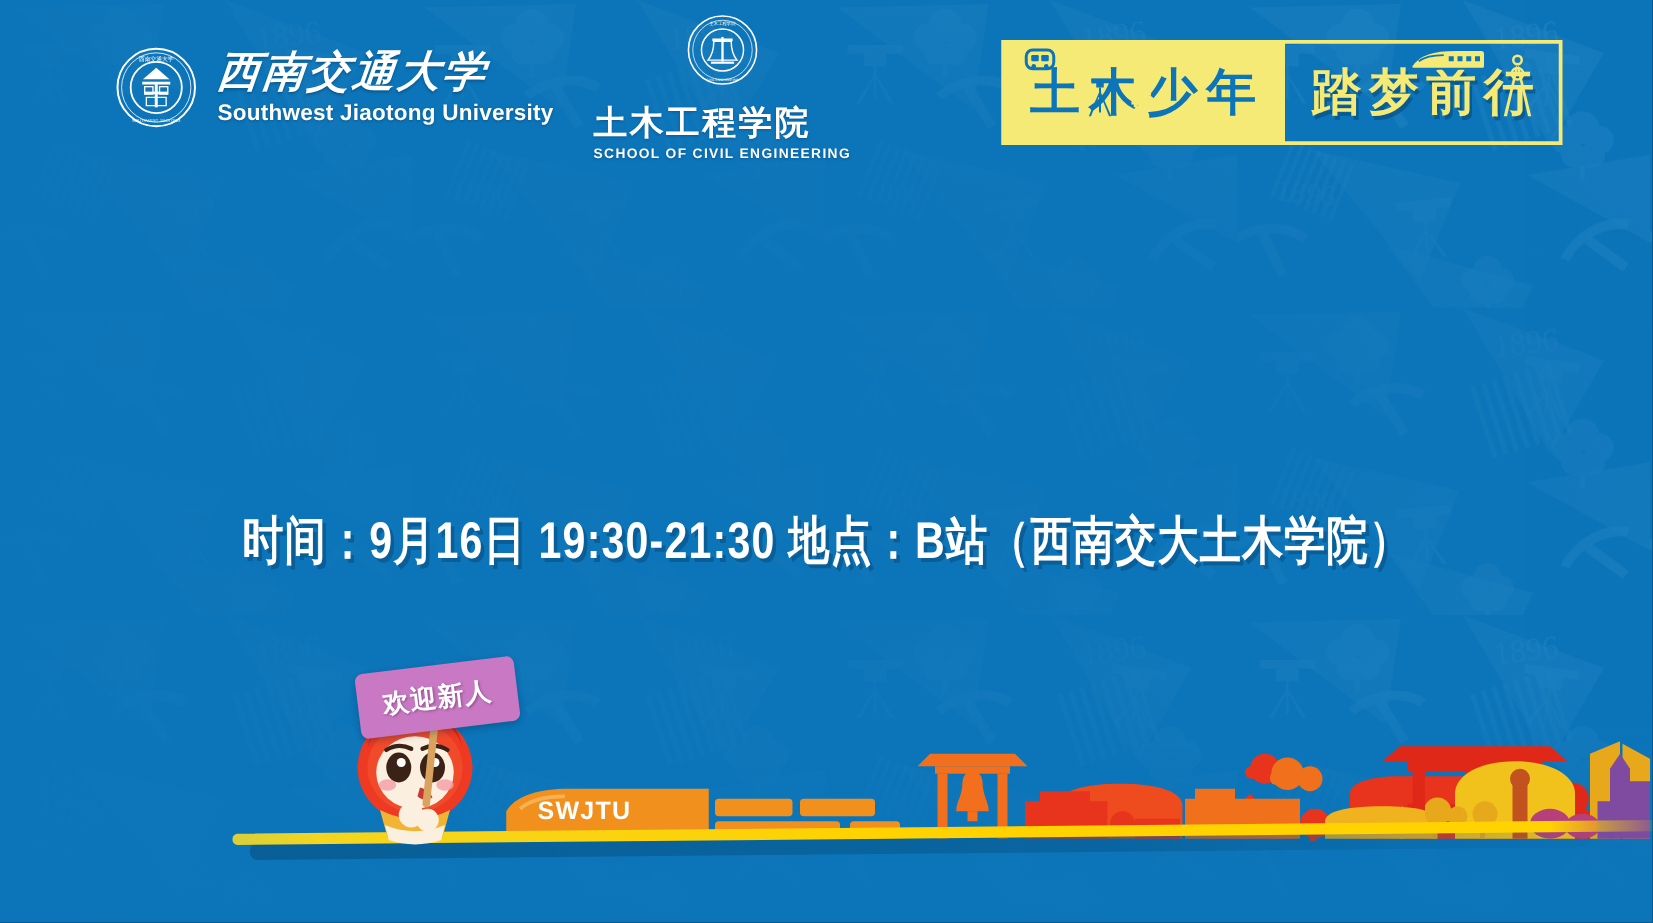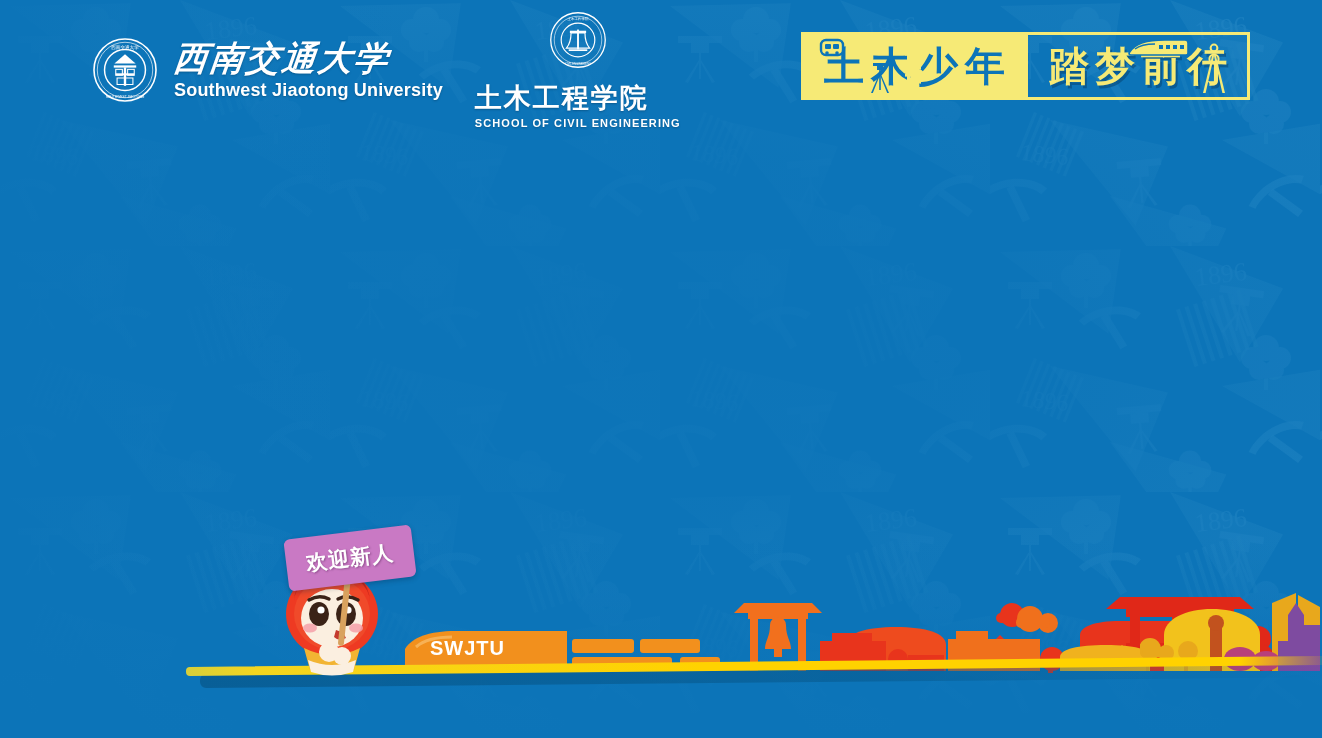--- a/index.html
+++ b/index.html
@@ -71,21 +71,21 @@
   }
   .logo-en-small{
     font-size:11px; font-weight:700; color:#ffffff;
     letter-spacing:1.1px; white-space:nowrap; margin-top:6px;
     text-shadow:0 1px 2px rgba(0,40,70,.35);
   }
 
   
   .slogan{
     position:absolute; right:72px; top:32px;
-    display:flex; align-items:stretch; height:68px;
+    display:flex; align-items:stretch; height:84px;
   }
   .slogan-block{
     background:#f6ea76;
     display:flex; align-items:center; justify-content:center;
     padding:0 16px;
     position:relative; z-index:2;
   }
   .slogan-block .s-txt{
     font-size:40px; font-weight:700; color:#0c74b8;
     letter-spacing:7px; line-height:1;
@@ -385,20 +385,23 @@
       <svg class="slogan-ico" style="left:178px; top:8px;" width="30" height="52" viewBox="0 0 30 52" aria-hidden="true">
         <circle cx="15" cy="5" r="3.4" fill="none" stroke="#f6ea76" stroke-width="2"></circle>
         <circle cx="15" cy="16" r="4.6" fill="none" stroke="#f6ea76" stroke-width="2"></circle>
         <path d="M14 9 L4 50 h2.6 L15 13z" fill="#f6ea76"></path>
         <path d="M16 9 L26 50 h-2.6 L15 13z" fill="#f6ea76"></path>
       </svg>
     </div>
   </div>
 
 
+  <div class="subtitle">
+    <span class="subtitle-txt">时间：9月16日  19:30-21:30   地点：B站（西南交大土木学院）</span>
+  </div>
 
   <div class="skyline-wrap">
 
     <svg style="position:absolute;left:0;bottom:55px;width:1322px;height:120px;" viewBox="0 0 1322 120" preserveAspectRatio="none" aria-hidden="true">
       <g>
 
         <path d="M405 108 V86 C412 74 430 68 455 68 h112 v40z" fill="#F2901D"></path>
         <path d="M416 84 C424 77 436 74 452 74" stroke="#F7B155" stroke-width="3" fill="none"></path>
         <g fill="#F2901D">
           <rect x="572" y="76" width="62" height="14" rx="3"></rect>

